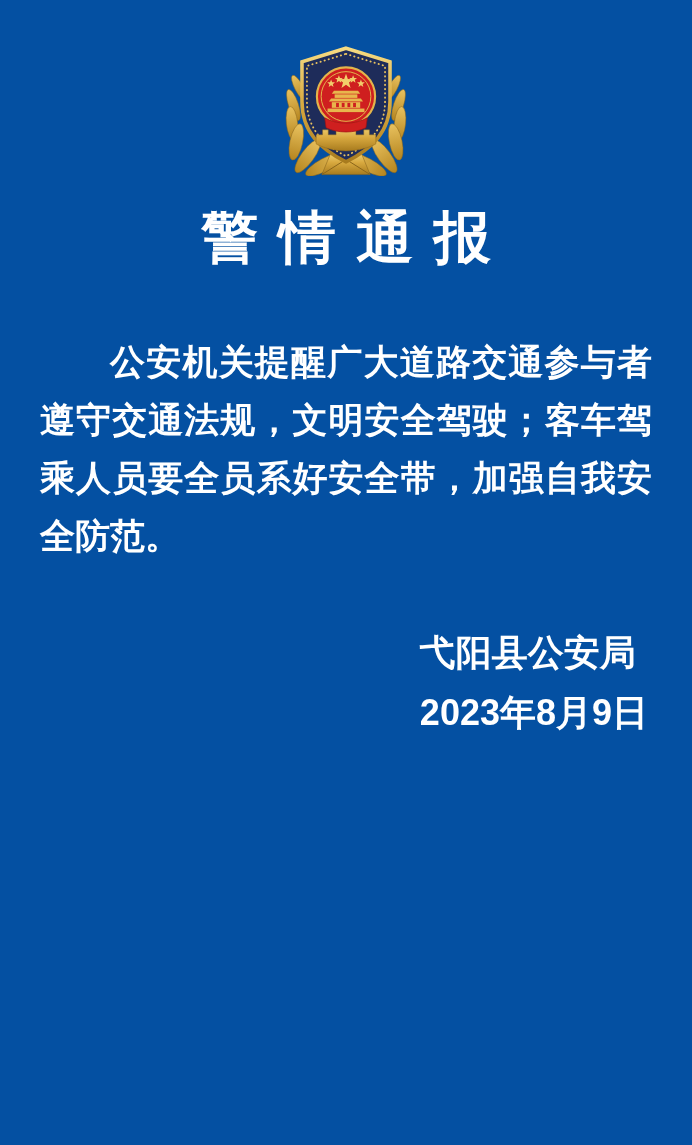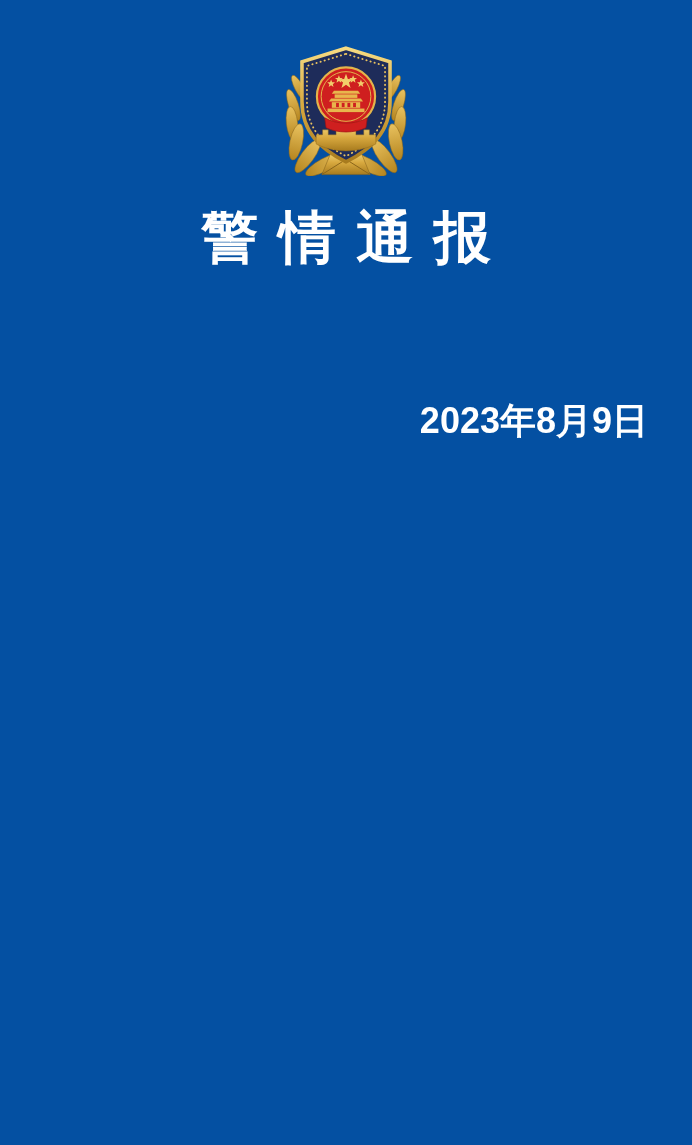--- a/index.html
+++ b/index.html
@@ -129,21 +129,23 @@
         <rect x="110" y="97" width="4" height="6"></rect>
       </g>
 
       <path d="M70,118 C86,128 114,128 130,118 L128,132 C112,140 88,140 72,132 Z" fill="#CF1F1F" stroke="#9E1414" stroke-width="1"></path>
     </svg>
   </div>
 
   <h1 class="title">警情通报</h1>
 
   <div class="notice-body">
+    <p>公安机关提醒广大道路交通参与者遵守交通法规，文明安全驾驶；客车驾乘人员要全员系好安全带，加强自我安全防范。</p>
   </div>
 
   <div class="signature">
     <div class="sig-inner">
+      <div>弋阳县公安局</div>
       <div>2023年8月9日</div>
     </div>
   </div>
 
 </div>
 
 </body></html>

